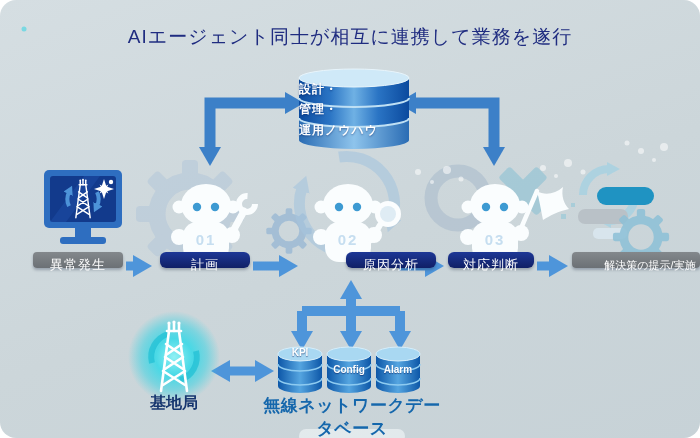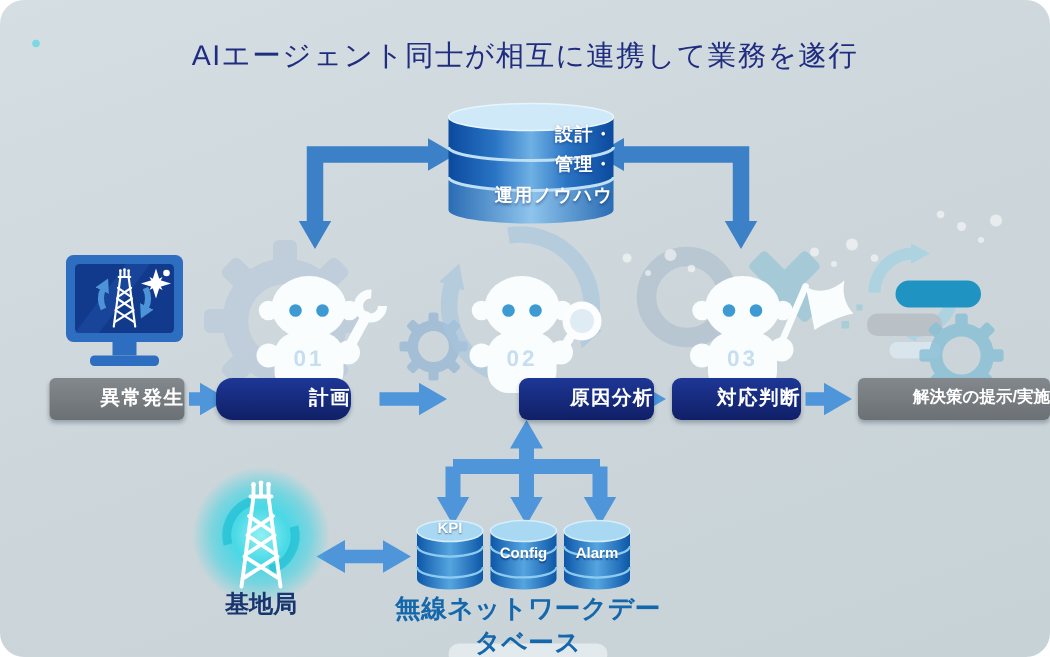--- a/index.html
+++ b/index.html
@@ -9,27 +9,27 @@
     background:linear-gradient(160deg,#d5dee2 0%,#ccd6da 55%,#c7d2d7 100%);
     font-family:"Liberation Sans","DejaVu Sans",sans-serif;
   }
   .abs{position:absolute;}
   .page-title{
     top:24px;left:0;width:700px;text-align:center;
     font-size:19px;font-weight:400;color:#1f2c80;letter-spacing:1px;z-index:5;
   }
   svg.art{position:absolute;top:0;left:0;z-index:1;}
   .db-row{
-    left:299px;width:110px;text-align:right;color:#ffffff;
+    left:299px;width:110px;text-align:left;color:#ffffff;
     font-size:12px;font-weight:700;z-index:4;letter-spacing:1px;
     text-shadow:0 1px 2px rgba(0,20,80,.45);
   }
   .box{
-    height:28px;line-height:26px;text-align:right;color:#ffffff;
-    font-weight:700;font-size:13px;z-index:5;letter-spacing:1px;
+    height:16px;line-height:26px;text-align:center;color:#ffffff;
+    font-weight:400;font-size:13px;z-index:5;letter-spacing:1px;
     box-shadow:0 2px 3px rgba(10,20,50,.28);
   }
   .box-gray{background:linear-gradient(180deg,#83888c,#6b7075);border-radius:4px;}
   .box-navy{background:linear-gradient(180deg,#1d3796,#101f66);border-radius:6px;}
   .robot-num{
     width:48px;text-align:center;font-size:15px;font-weight:800;
     color:#c6def0;letter-spacing:2px;z-index:4;
   }
   .caption{
     text-align:center;z-index:5;font-weight:700;
@@ -289,21 +289,21 @@
 
   <div class="abs db-row" style="top:81px;">設計・</div>
   <div class="abs db-row" style="top:101px;">管理・</div>
   <div class="abs db-row" style="top:122px;">運用ノウハウ</div>
 
   <div class="abs robot-num" style="left:182px;top:231px;">01</div>
   <div class="abs robot-num" style="left:324px;top:231px;">02</div>
   <div class="abs robot-num" style="left:471px;top:231px;">03</div>
 
   <div class="abs box box-gray" style="left:33px;top:252px;width:90px;">異常発生</div>
-  <div class="abs box box-navy" style="left:144px;top:252px;width:90px;border-radius:11px;">計画</div>
+  <div class="abs box box-navy" style="left:160px;top:252px;width:90px;">計画</div>
   <div class="abs box box-navy" style="left:322px;top:252px;width:90px;margin-left:24px;">原因分析</div>
   <div class="abs box box-navy" style="left:448px;top:252px;width:86px;">対応判断</div>
   <div class="abs box box-gray" style="left:572px;top:252px;width:100px;font-size:11px;letter-spacing:0;padding-left:28px;">解決策の提示/実施</div>
 
   <div class="abs db-small-label" style="left:278px;top:347px;">KPI</div>
   <div class="abs db-small-label" style="left:327px;top:364px;">Config</div>
   <div class="abs db-small-label" style="left:376px;top:364px;">Alarm</div>
 
   <div class="abs caption cap-base">基地局</div>
   <div class="abs caption cap-netdb">無線ネットワークデータベース</div>

